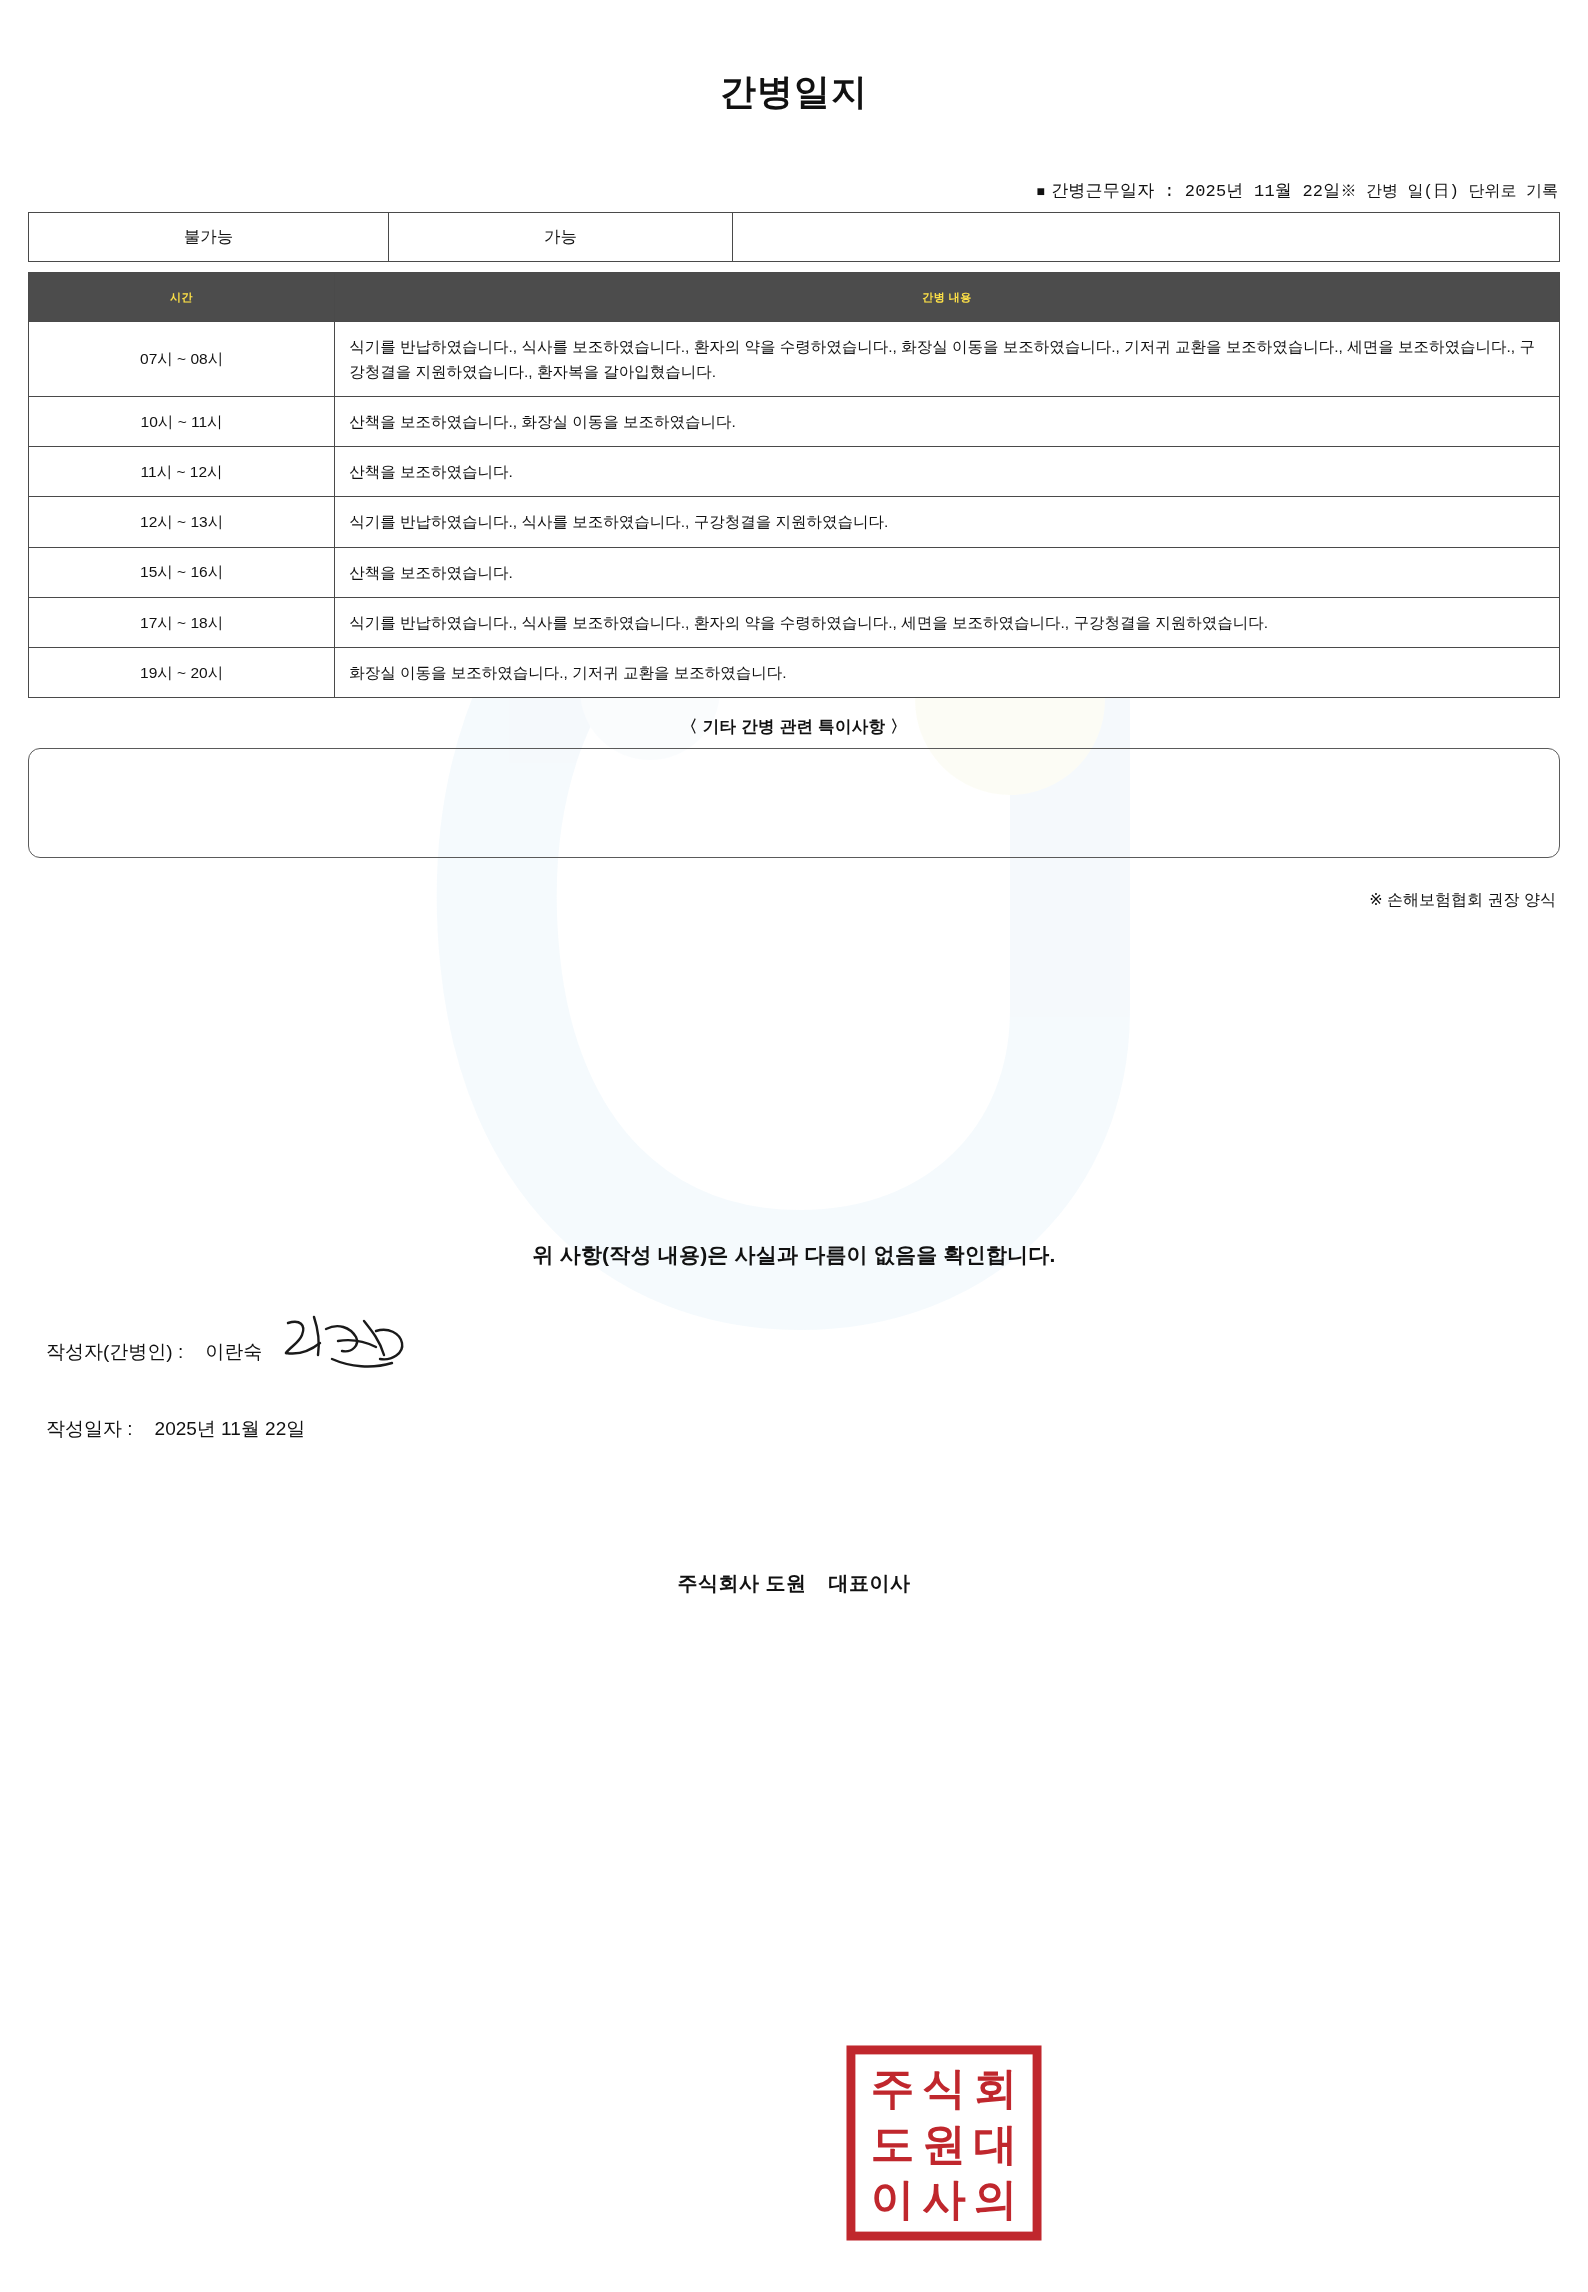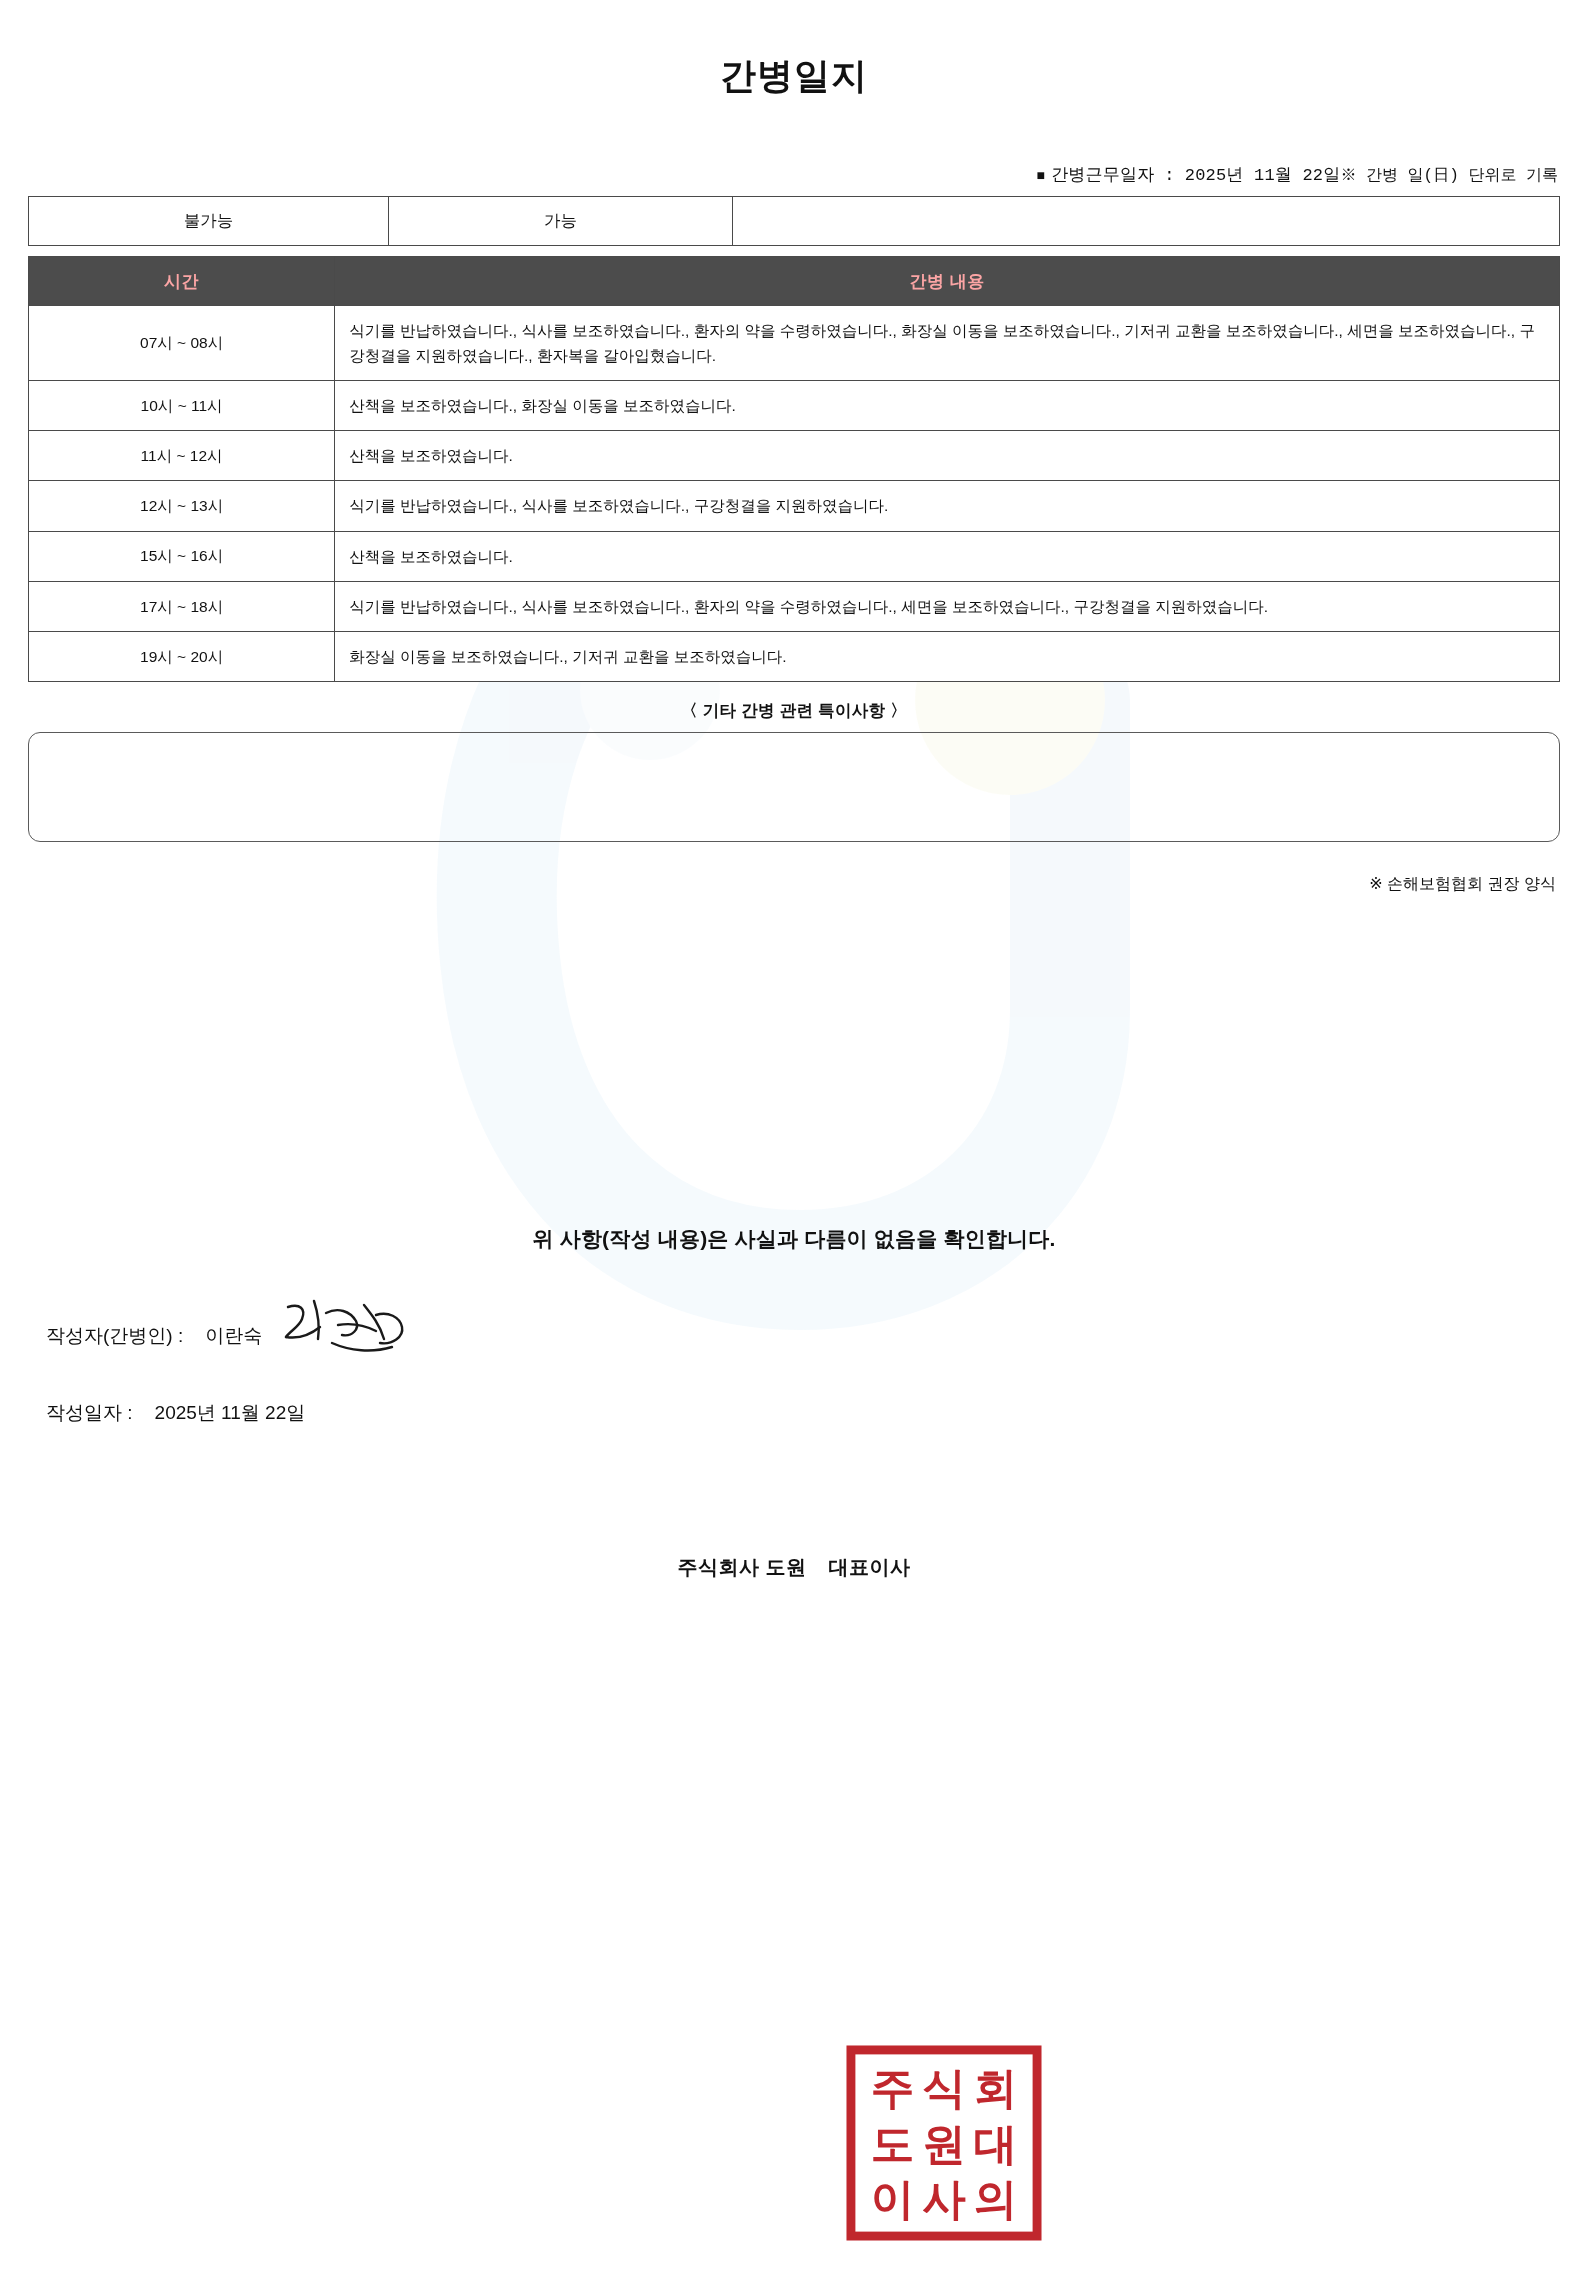--- a/index.html
+++ b/index.html
@@ -32,21 +32,21 @@
     padding: 0 28px;
     box-sizing: border-box;
     width: 1588px;
   }
 
   .doc-title {
     text-align: center;
     font-size: 36px;
     font-weight: bold;
     letter-spacing: 1px;
-    margin-top: 52px;
+    margin-top: 68px;
     margin-bottom: 0;
   }
 
   .meta-row {
     display: flex;
     justify-content: flex-end;
     align-items: flex-end;
     margin-top: 62px;
     padding: 0 2px;
     font-family: Liberation Mono, monospace;
@@ -92,23 +92,23 @@
 
   
   table.content {
     border-collapse: collapse;
     width: 100%;
     margin-top: 10px;
     table-layout: fixed;
   }
   table.content th {
     background: #4c4c4c;
-    color: #fca5a5;
+    color: #fde047;
     border: 1px solid #4a4a4a;
-    font-size: 17px;
+    font-size: 11px;
     font-weight: bold;
     height: 46px;
     text-align: center;
     letter-spacing: 0.5px;
   }
   table.content td {
     border: 1px solid #4a4a4a;
     font-size: 15.5px;
     background: #fff;
     vertical-align: middle;

